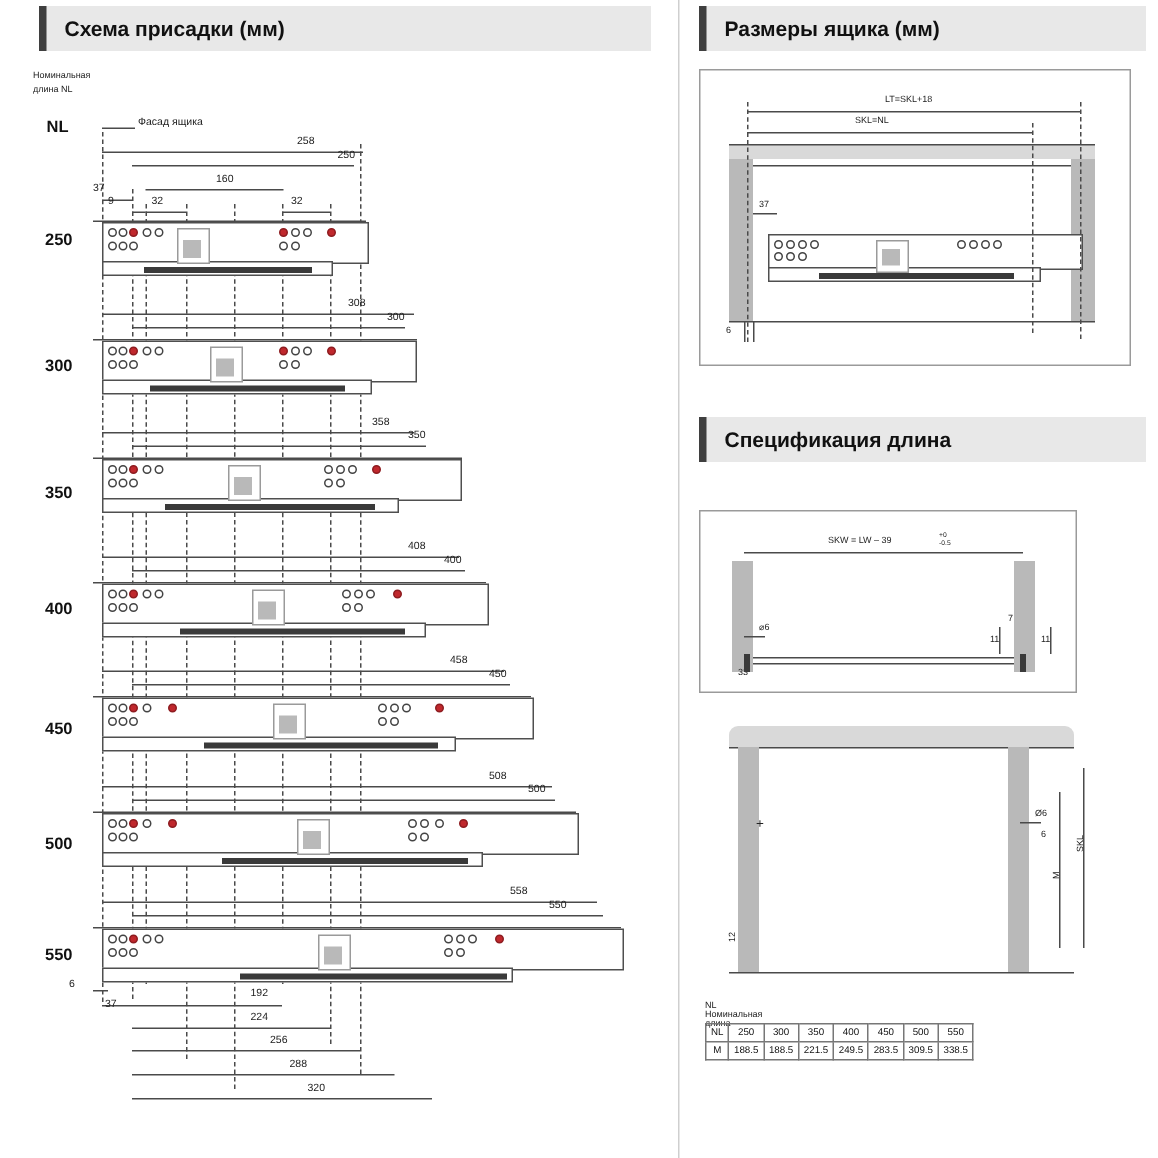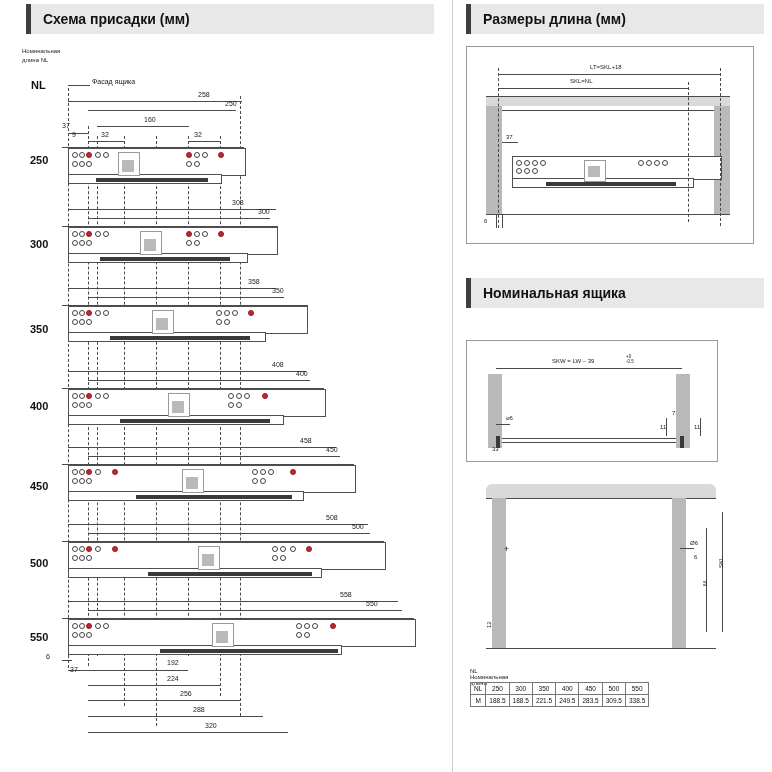--- a/index.html
+++ b/index.html
@@ -40,25 +40,25 @@
   .divider{position:absolute;background:#cfcfcf;}
 </style>
 </head>
 <body>
 
 <div class="panel-title abs" style="left:26px;top:4px;width:408px;">
   <span>Схема присадки (мм)</span>
 </div>
 
 <div class="panel-title abs" style="left:466px;top:4px;width:298px;">
-  <span>Размеры длина (мм)</span>
+  <span>Размеры ящика (мм)</span>
 </div>
 
 <div class="panel-title abs" style="left:466px;top:278px;width:298px;">
-  <span>Номинальная ящика</span>
+  <span>Спецификация длина</span>
 </div>
 
 <div class="divider" style="left:452px;top:0px;width:1px;height:772px;"></div>
 
 <div class="abs" style="left:0;top:0;width:452px;height:772px;">
 
   <div class="abs tiny6" style="left:22px;top:48px;">Номинальная</div>
   <div class="abs tiny6" style="left:22px;top:57px;">длина NL</div>
   <div class="abs lbl-nl" style="left:31px;top:79px;">NL</div>
   <div class="abs tiny" style="left:92px;top:78px;">Фасад ящика</div>

